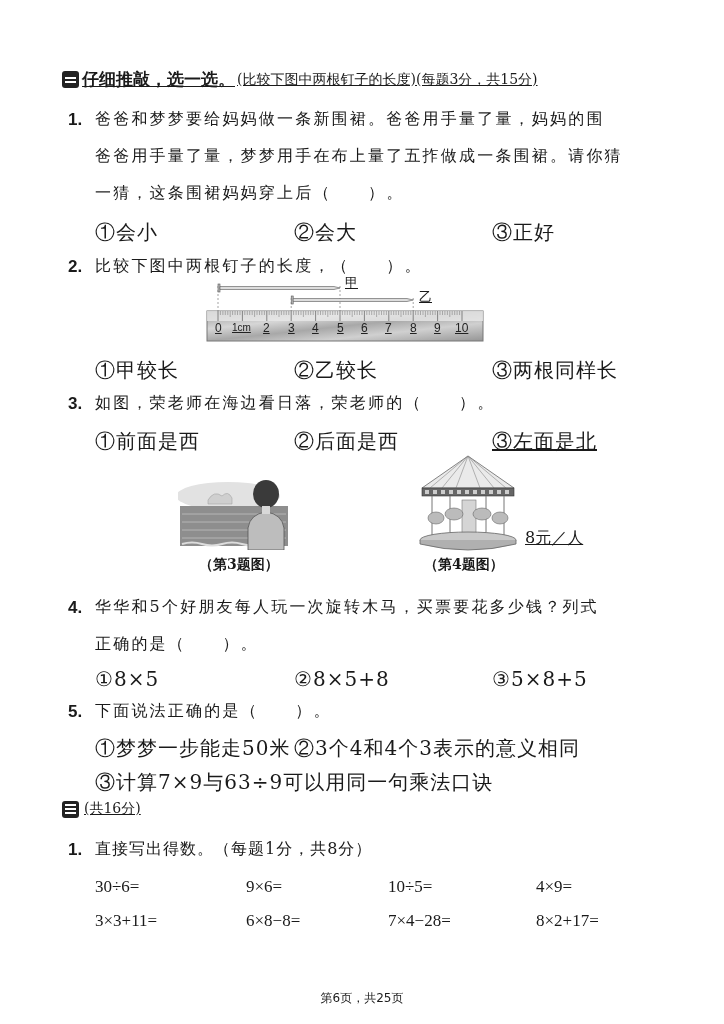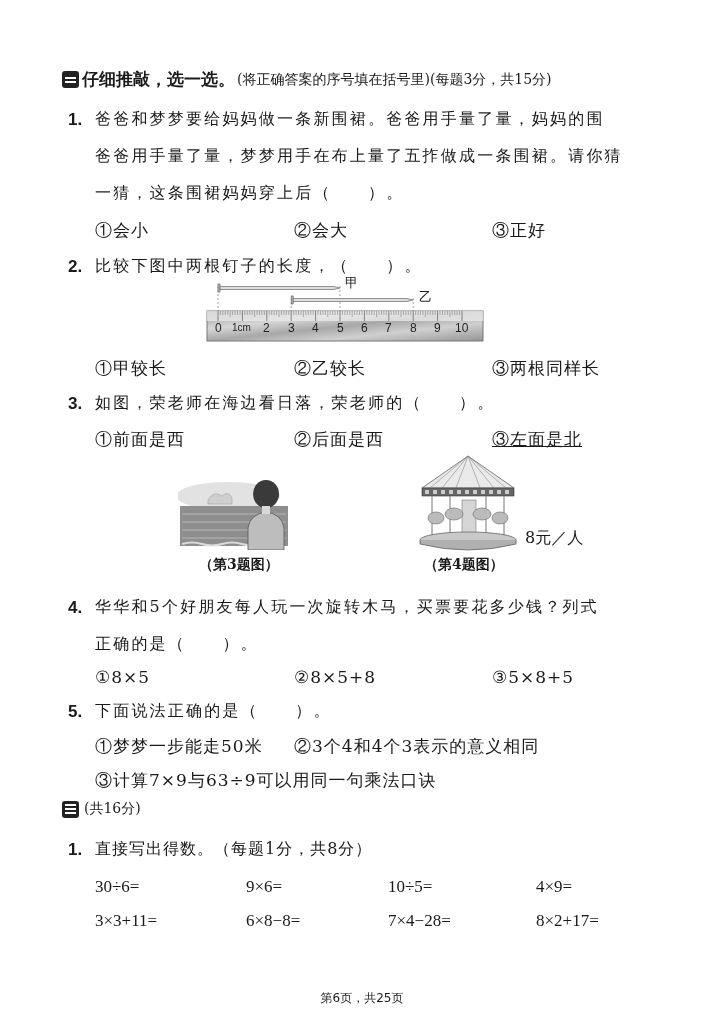--- a/index.html
+++ b/index.html
@@ -1,42 +1,42 @@
 <!DOCTYPE html>
 <html><head>
 <meta charset="utf-8">
 <style>
   html, body { margin: 0; padding: 0; background: #ffffff; }
   body { width: 724px; height: 1024px; position: relative; overflow: hidden;
          font-family: "DejaVu Serif", "Liberation Serif", serif; color: #1a1a1a; }
-  .abs { position: absolute; }
+  .abs { position: absolute; text-decoration: underline; }
   .sec-head { left: 62px; font-size: 17px; display: flex; align-items: center; white-space: nowrap; }
   .sec-icon { width: 17px; height: 17px; background: #222; border-radius: 3px; display: inline-flex;
               flex-direction: column; justify-content: center; align-items: center; gap: 2px; margin-right: 3px; }
   .sec-icon i { display: block; width: 11px; height: 2px; background: #fff; }
   .sec-title { font-family: "DejaVu Sans", sans-serif; font-weight: bold; font-size: 17px; }
   .sec-note { font-size: 14px; margin-left: 2px; }
   .q-num { font-family: "Liberation Sans", sans-serif; font-weight: bold; font-size: 17px; position: absolute; left: 68px; }
   .line { position: absolute; left: 95px; font-size: 16px; letter-spacing: 2.2px; white-space: nowrap; }
-  .opt { position: absolute; font-size: 17px; letter-spacing: 1px; white-space: nowrap; }
+  .opt { position: absolute; font-size: 20px; letter-spacing: 1px; white-space: nowrap; }
   .calc { position: absolute; font-family: "Liberation Serif", serif; font-size: 17px; white-space: nowrap; }
   .caption { position: absolute; font-size: 14px; font-weight: bold; white-space: nowrap; }
   .footer { position: absolute; left: 0; width: 724px; top: 990px; text-align: center;
             font-family: "DejaVu Sans", sans-serif; font-size: 12px; }
 </style>
 </head>
 <body>
 
 <div class="abs sec-head" style="top:68px;">
   <span class="sec-icon">
       <i></i>
       <i></i>
     </span>
   <span class="sec-title">仔细推敲，选一选。</span>
-  <span class="sec-note">(将正确答案的序号填在括号里)(每题3分，共15分)</span>
+  <span class="sec-note">(比较下图中两根钉子的长度)(每题3分，共15分)</span>
 </div>
 
 <div>
   <span class="q-num" style="top:110px;">1.</span>
   <span class="line" style="top:109px;">爸爸和梦梦要给妈妈做一条新围裙。爸爸用手量了量，妈妈的围</span>
   <span class="line" style="top:146px;">爸爸用手量了量，梦梦用手在布上量了五拃做成一条围裙。请你猜</span>
   <span class="line" style="top:183px;">一猜，这条围裙妈妈穿上后（　　）。</span>
   <span class="opt" style="top:219px;left:95px;">①会小</span>
   <span class="opt" style="top:219px;left:294px;">②会大</span>
   <span class="opt" style="top:219px;left:492px;">③正好</span>

